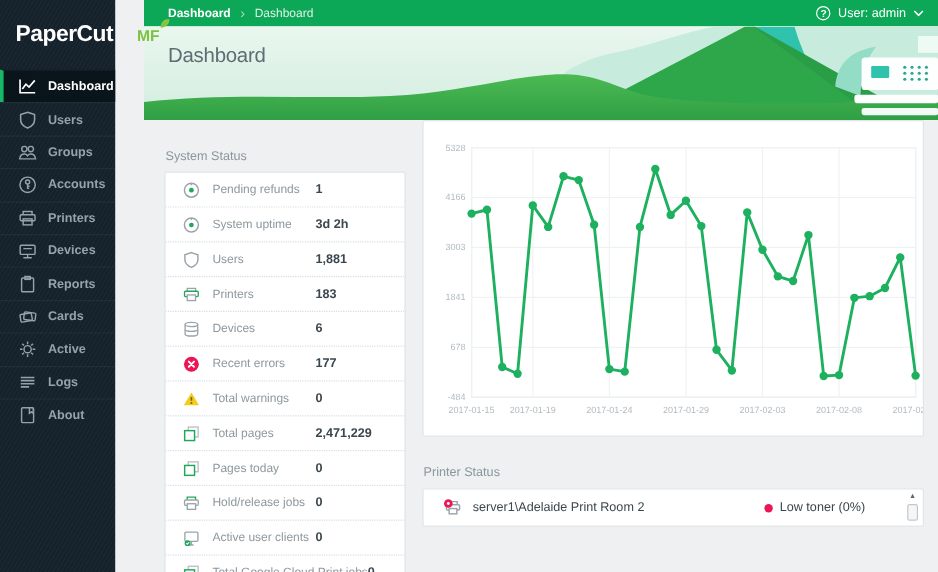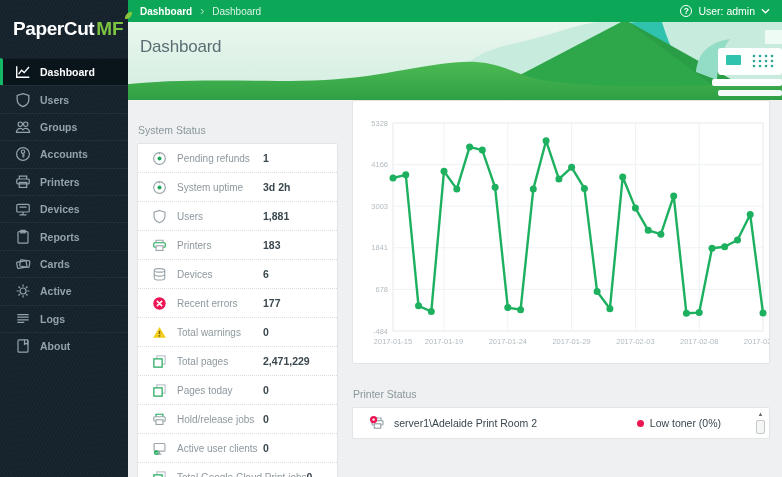--- a/index.html
+++ b/index.html
@@ -2,25 +2,25 @@
 <html><head>
 <meta charset="utf-8">
 <style>
   html,body{margin:0;padding:0}
   body{
     width:782px;height:477px;overflow:hidden;position:relative;
     font-family:"Liberation Sans",sans-serif;background:#eef0f1;
     -webkit-font-smoothing:antialiased;
   }
   
-  .sidebar{position:absolute;left:0;top:0;width:128px;height:477px;background:#15222c;
+  .sidebar{position:absolute;left:0;top:0;width:96px;height:477px;background:#15222c;
     background-image:repeating-linear-gradient(120deg,rgba(255,255,255,.022) 0 1px,transparent 1px 3px);z-index:5}
   .logo{height:58px;display:flex;align-items:center;padding-left:13px}
   .logo .brand{color:#fff;font-size:19px;font-weight:bold;letter-spacing:-.4px}
-  .logo .suffix{color:#7cc341;font-size:19px;font-weight:bold;margin-left:2px;position:relative}
+  .logo .suffix{color:#7cc341;font-size:13px;font-weight:bold;margin-left:20px;position:relative}
   .logo .leaf{position:absolute;top:-7px;right:-9px}
   .nav-item{height:27.4px;box-sizing:border-box;display:flex;align-items:center;gap:9px;
     padding-left:15px;color:#94a3ab;font-size:10.5px;font-weight:bold;cursor:pointer;
     border-top:1px solid rgba(255,255,255,.05)}
   .nav-item .nicon{width:16px;height:16px;flex:0 0 16px;display:flex}
   .nav-item .nicon svg{width:16px;height:16px}
   .nav-item.active{background:#0a141b;color:#fff;border-left:3px solid #14b866;padding-left:12px}
   
   .main{position:absolute;left:120px;top:0;right:0;height:477px}
   .topbar{height:22px;background:#0ca857;display:flex;align-items:center;color:#fff;

